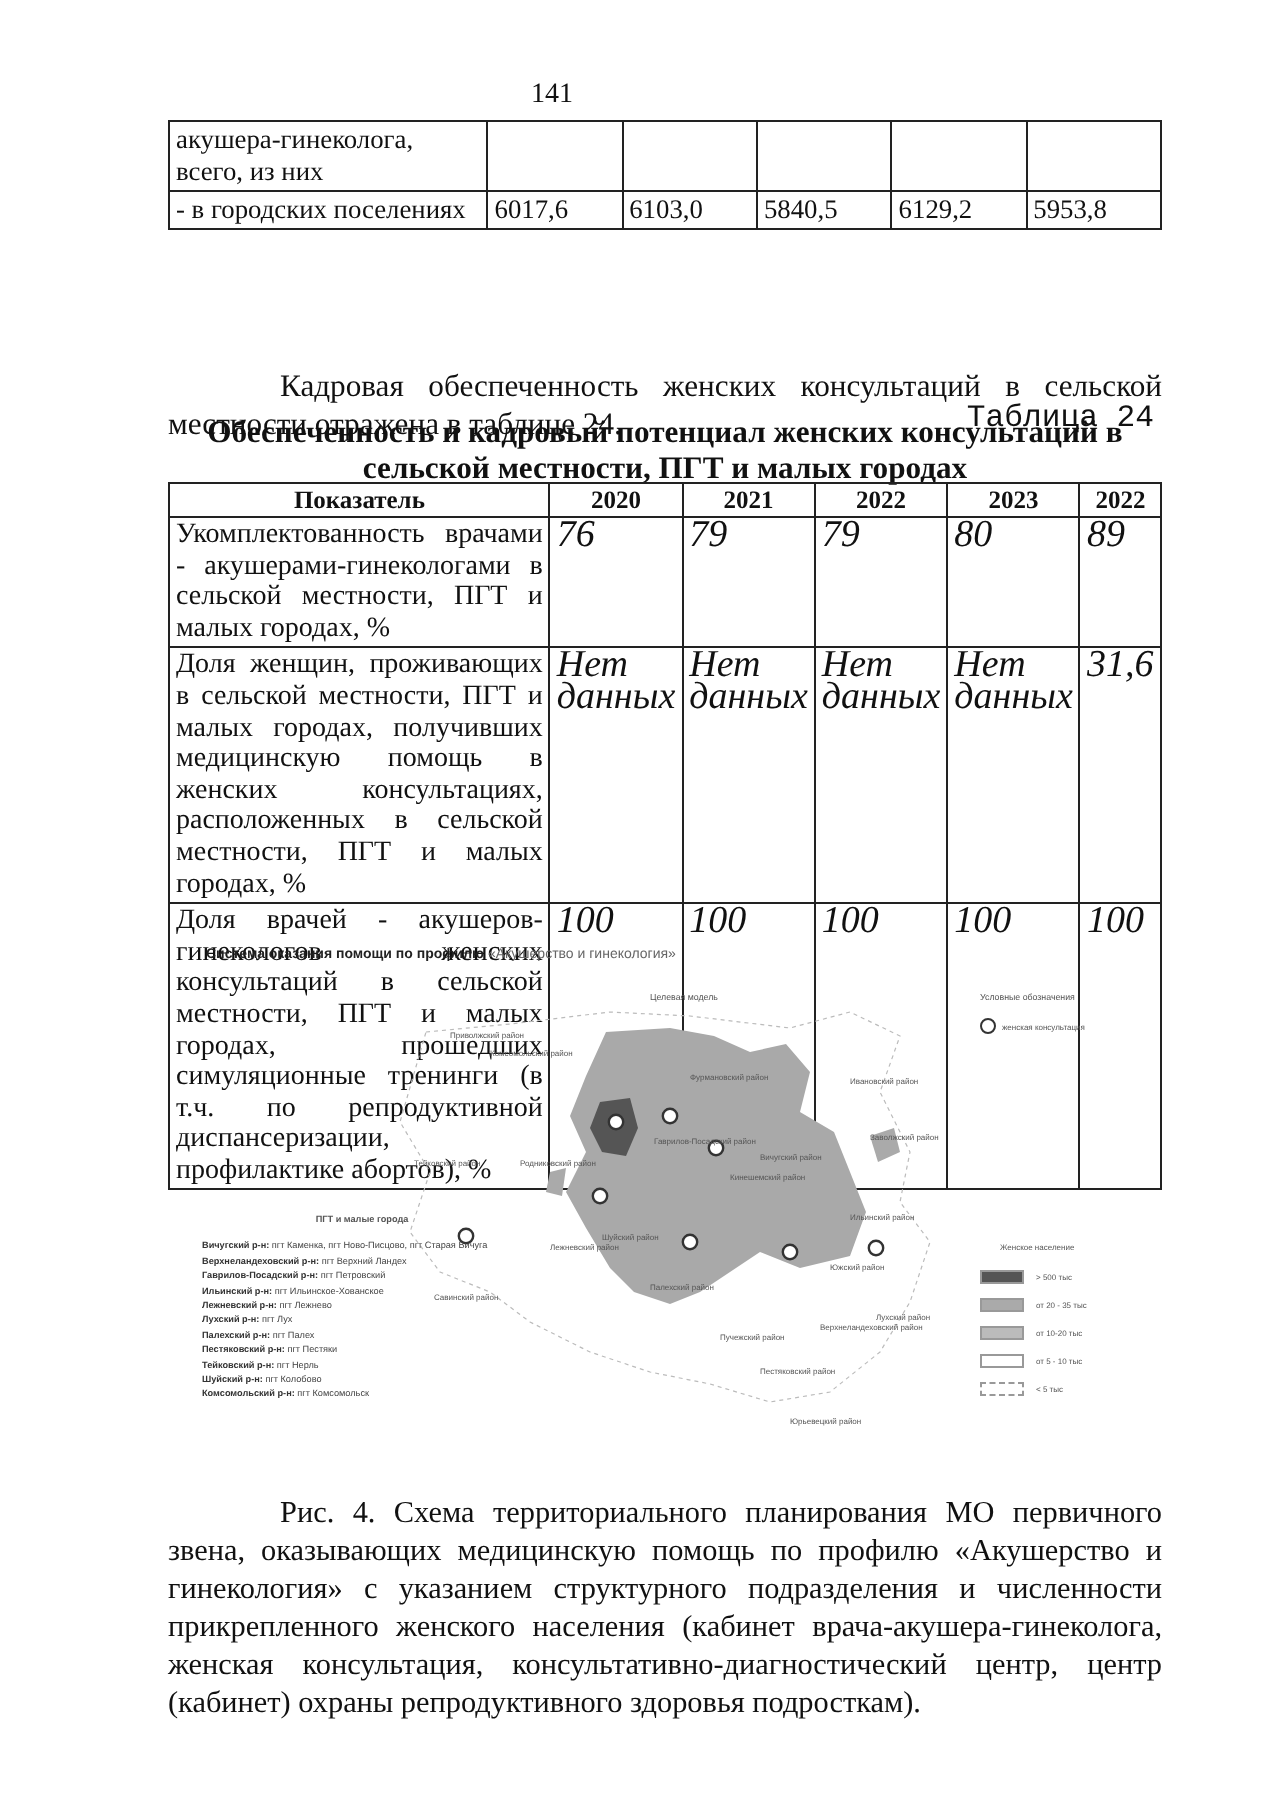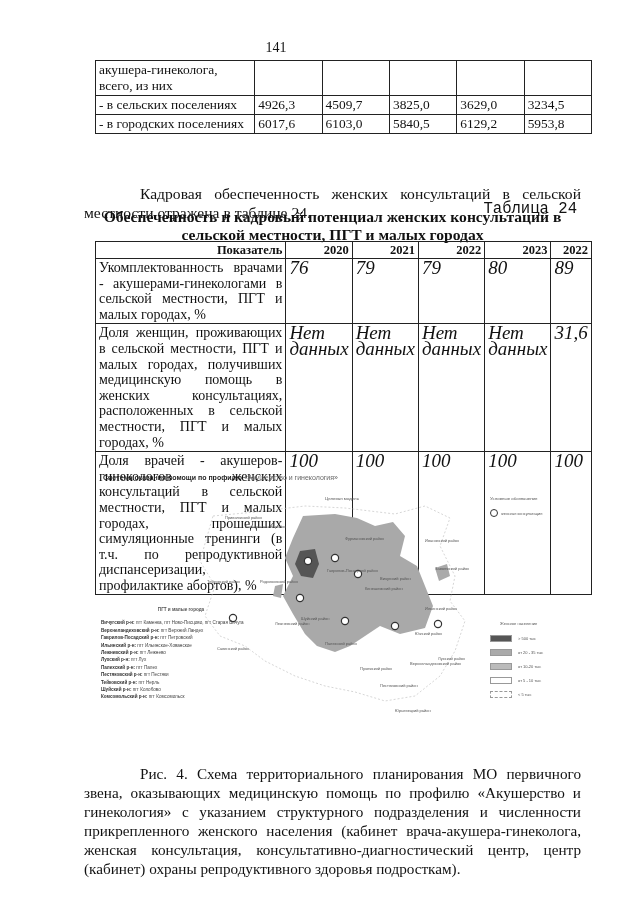--- a/index.html
+++ b/index.html
@@ -1,70 +1,62 @@
 <!DOCTYPE html>
 <html><head>
 <meta charset="utf-8">
 <style>
   html, body { margin:0; padding:0; background:#ffffff; }
   body { width:640px; height:905px; position:relative; overflow:hidden;
          font-family:"Liberation Serif", "DejaVu Serif", serif; color:#111; }
   .page-num { position:absolute; top:40px; left:0; width:552px; text-align:center; font-size:14px; }
 
-  table.t { border-collapse:collapse; position:absolute; font-size:13.4px; line-height:16px;margin-left:11px; }
+  table.t { border-collapse:collapse; position:absolute; font-size:13.4px; line-height:16px; }
   table.t td, table.t th { border:1px solid #222; vertical-align:top; padding:1px 3px; }
   #top-table { left:84px; top:60px; width:497px; }
   #top-table td.lbl { width:142px; text-align:justify; }
   #top-table td.v { width:56px; }
 
   .para { position:absolute; left:84px; width:497px; font-size:15.6px; line-height:19px; text-align:justify;margin-top:44px; }
   .tbl-caption { position:absolute; right:63px; top:200px; font-size:15.6px;font-family:Liberation Mono, monospace; }
   .tbl-title { position:absolute; left:84px; width:497px; top:208px; font-size:15.6px; font-weight:bold; text-align:center; line-height:18px; }
   #main-table { left:84px; top:241px; width:497px; }
-  #main-table th { text-align:right; font-weight:bold; font-size:12.5px; padding:0 3px; }
+  #main-table th { text-align:center; font-weight:bold; font-size:12.5px; padding:0 3px; }
   #main-table td.lbl { width:271px; text-align:justify; font-size:14px; line-height:15.6px; }
   #main-table td.v { width:34px; font-size:19px; line-height:15.6px;font-style:italic; }
 
   .figure { position:absolute; left:95px; top:466px; width:468px; height:262px; font-family:"Liberation Sans", sans-serif; }
   .fig-title { position:absolute; left:8px; top:8px; font-size:7px; font-weight:bold; color:#222; }
   .fig-title .q { font-weight:normal; color:#666; }
   .map-svg { position:absolute; left:0; top:0; }
   .map-label { position:absolute; font-size:4px; color:#555; line-height:5px; text-align:center; white-space:nowrap; }
   .lg-left { position:absolute; left:6px; top:140px; width:150px; font-size:4.6px; line-height:7.4px; color:#444; }
   .lg-left .hd { font-weight:bold; text-align:center; margin-left:10px; margin-bottom:6px; color:#555; }
   .lg-left b { color:#333; }
   .lg-right { position:absolute; left:395px; top:155px; width:70px; font-size:4px; color:#555; }
   .lg-right .hd { margin-left:10px; margin-bottom:5px; }
   .lg-row { display:flex; align-items:center; height:14px; }
   .sw { width:22px; height:7px; margin-right:6px; border:1px solid #999; box-sizing:border-box; }
-  .caption { position:absolute; left:84px; top:747px; width:497px; font-size:15.2px; line-height:19px; text-align:justify;margin-top:17px; }
+  .caption { position:absolute; left:84px; top:747px; width:497px; font-size:15.2px; line-height:19px; text-align:justify; }
   .indent { display:inline-block; width:56px; }
 </style>
 </head>
 <body>
 
 <div class="page-num">141</div>
 
 <table class="t" id="top-table">
   <tbody id="top-tbody">
       <tr>
         <td class="lbl">акушера-гинеколога, всего, из них</td>
         <td class="v"></td>
         <td class="v"></td>
         <td class="v"></td>
         <td class="v"></td>
         <td class="v"></td>
-      </tr>
-      <tr>
-        <td class="lbl">- в сельских поселениях</td>
-        <td class="v">4926,3</td>
-        <td class="v">4509,7</td>
-        <td class="v">3825,0</td>
-        <td class="v">3629,0</td>
-        <td class="v">3234,5</td>
       </tr>
       <tr>
         <td class="lbl">- в городских поселениях</td>
         <td class="v">6017,6</td>
         <td class="v">6103,0</td>
         <td class="v">5840,5</td>
         <td class="v">6129,2</td>
         <td class="v">5953,8</td>
       </tr>
     </tbody>

